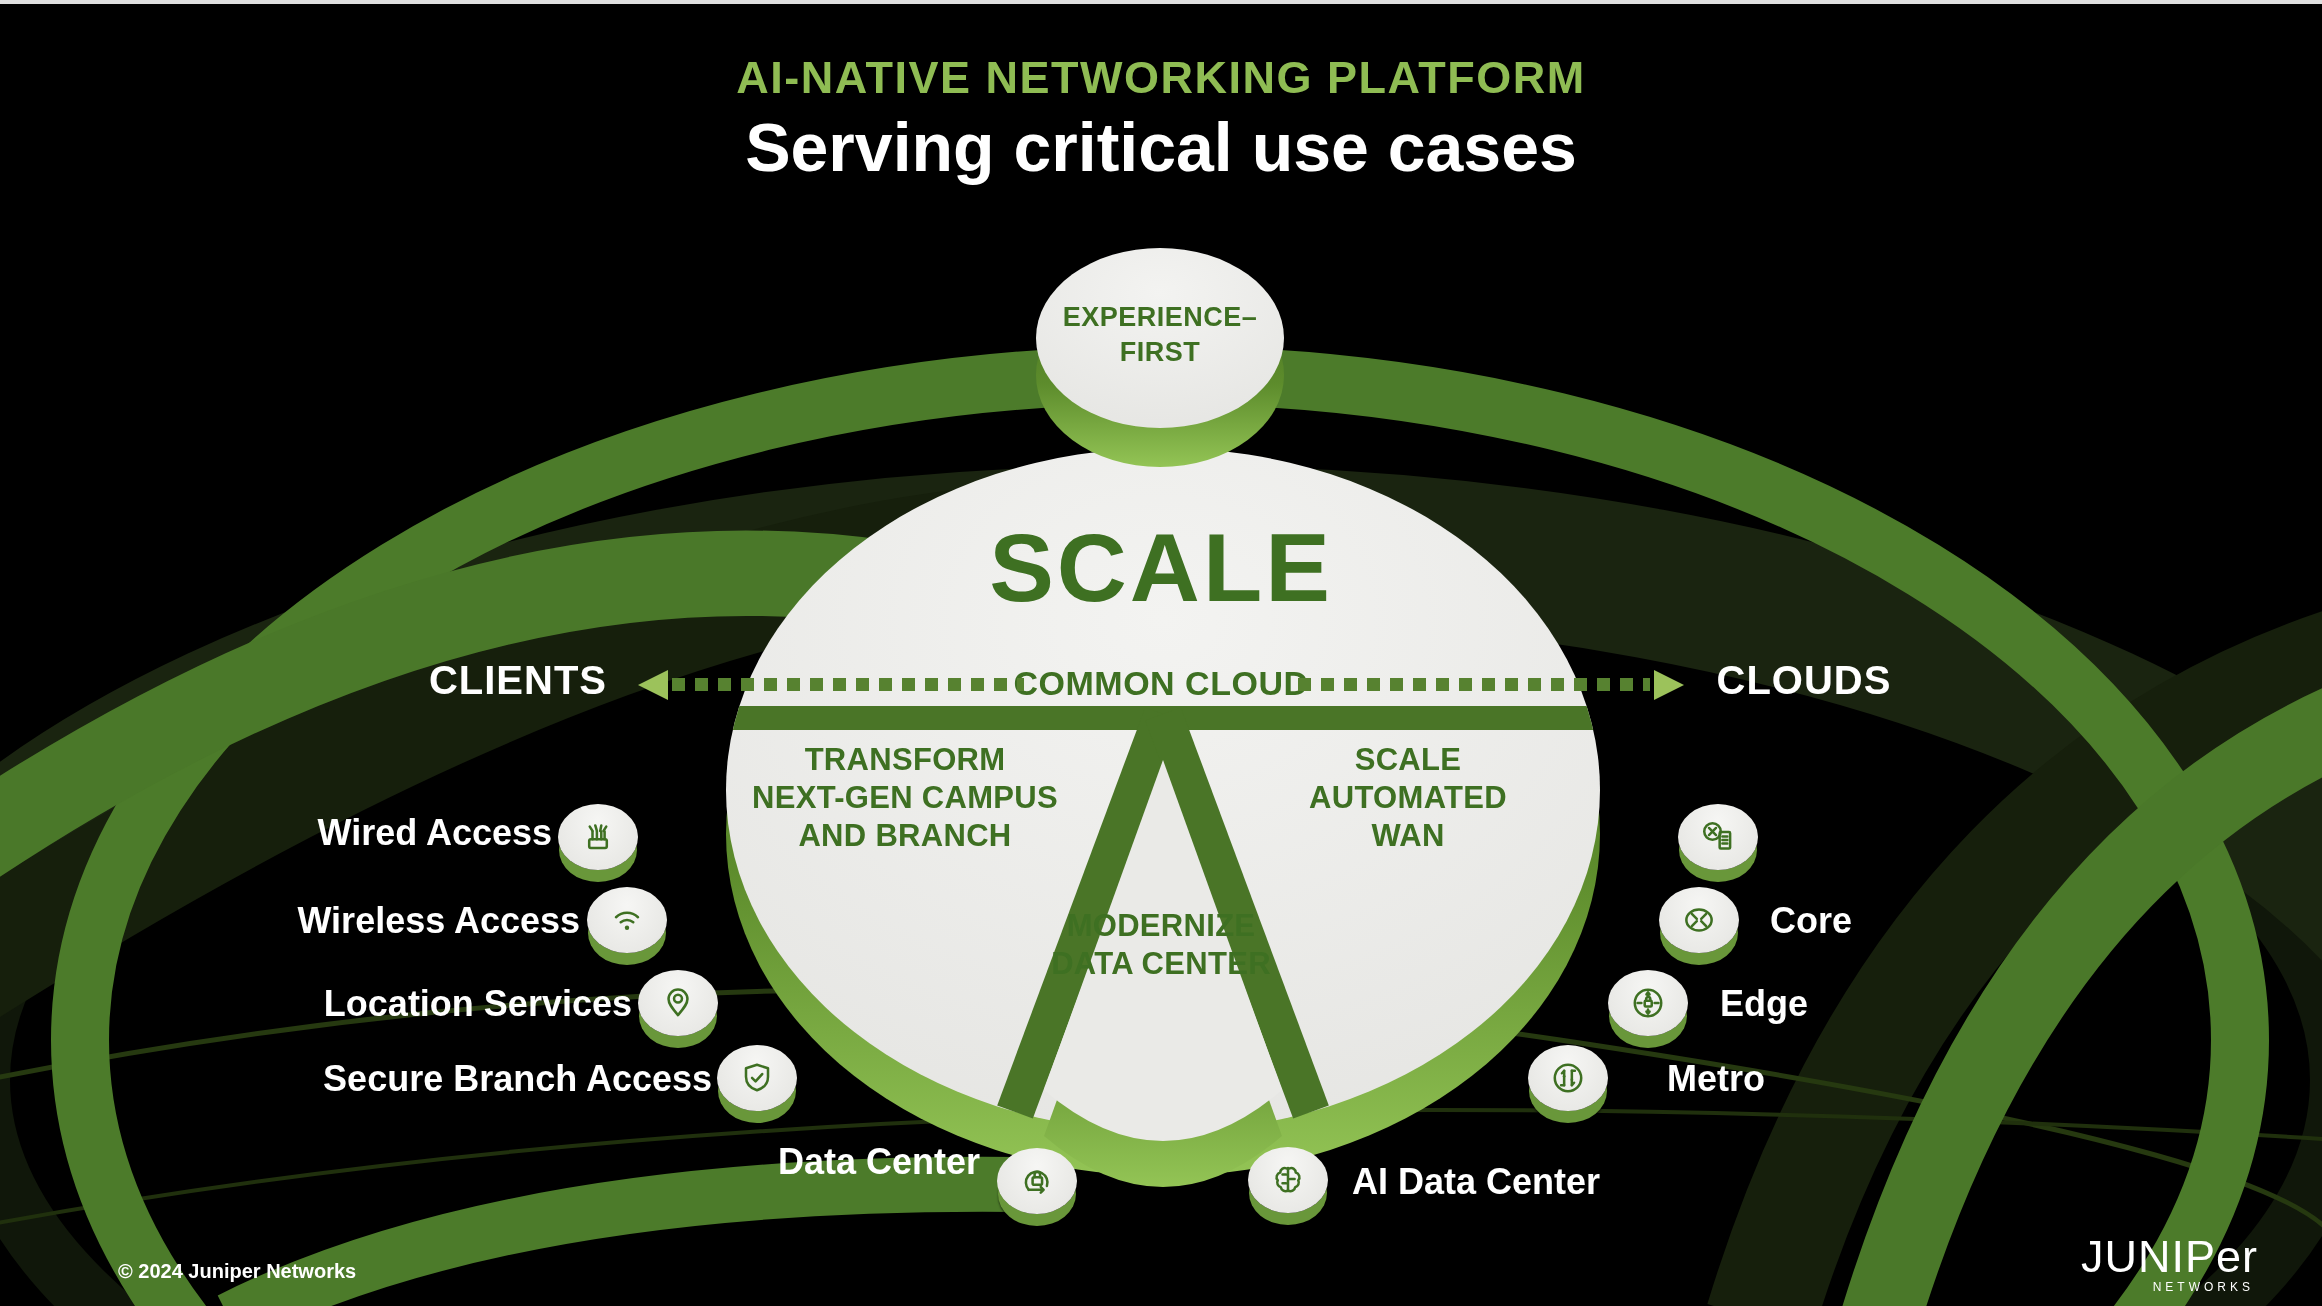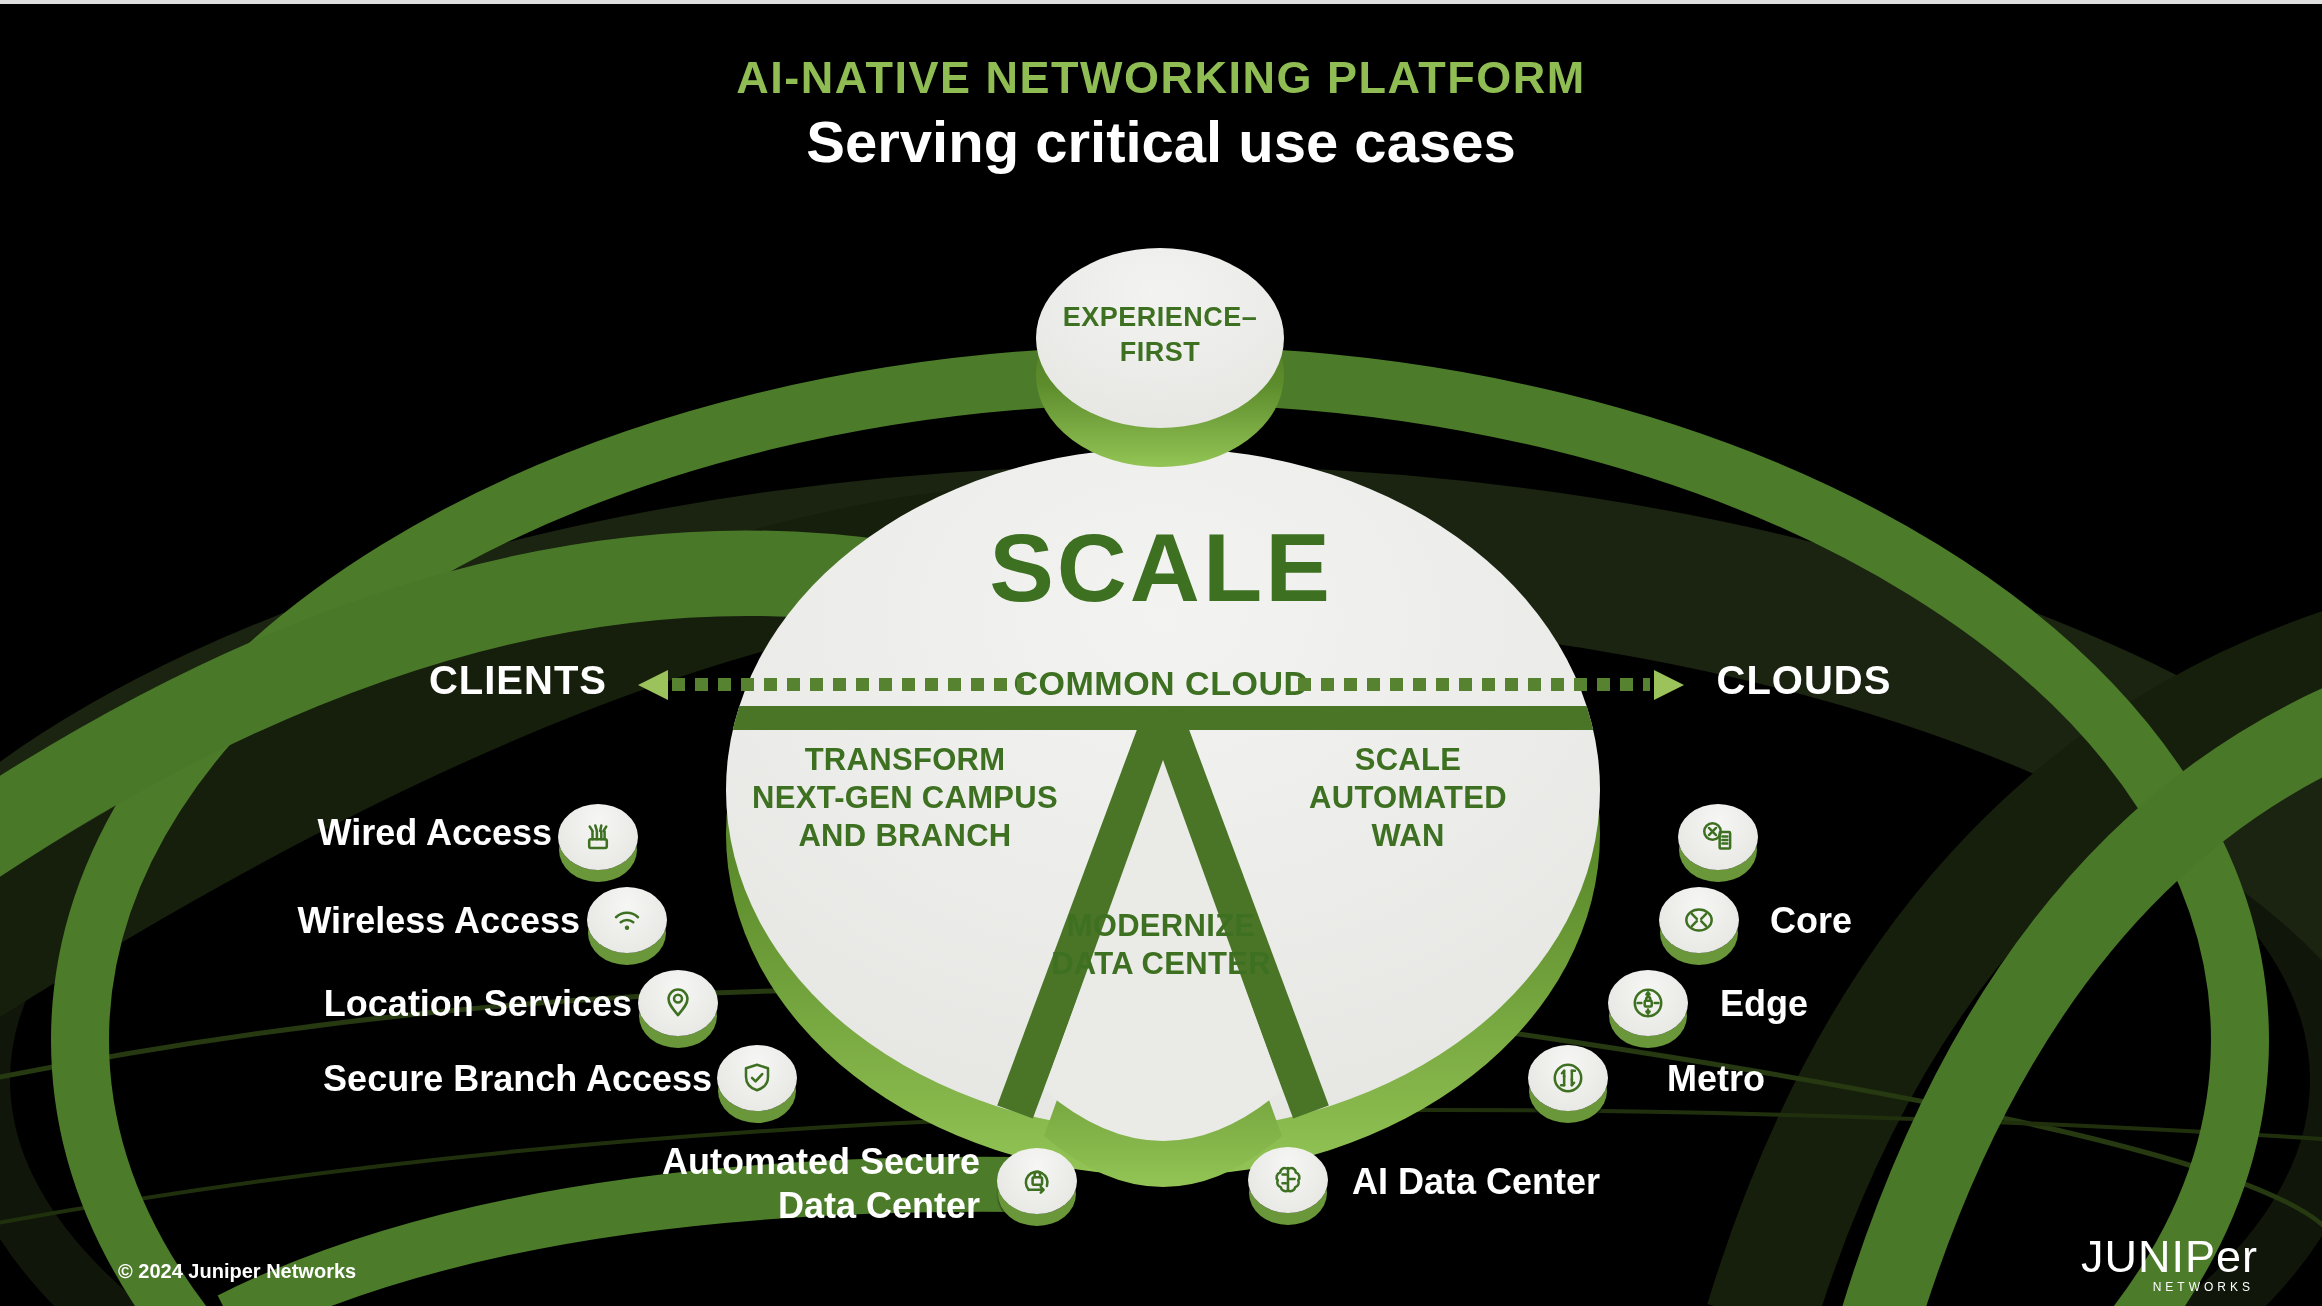--- a/index.html
+++ b/index.html
@@ -3,21 +3,21 @@
 <meta charset="utf-8">
 <style>
   html,body{margin:0;padding:0;background:#000;}
   body{width:2322px;height:1306px;position:relative;overflow:hidden;
        font-family:"Liberation Sans", sans-serif;-webkit-font-smoothing:antialiased;}
   .abs{position:absolute;}
   svg{display:block;}
   
   .eyebrow{left:0;right:0;top:52px;text-align:center;font-size:45px;font-weight:700;
            letter-spacing:1.5px;color:#8FBC53;}
-  .subtitle{left:0;right:0;top:108px;text-align:center;font-size:58px;font-weight:800;color:#fff;}
+  .subtitle{left:0;right:0;top:108px;text-align:center;font-size:68px;font-weight:800;color:#fff;}
   
   .exp-label{left:1030px;top:300px;width:260px;text-align:center;font-size:27px;line-height:35px;
              font-weight:800;color:#3E7022;letter-spacing:.5px;}
   .aiops{left:0;right:0;top:512px;text-align:center;font-size:97px;font-weight:800;
          letter-spacing:3px;color:#3E7022;}
   .common-cloud{left:0;right:0;top:664px;text-align:center;font-size:34px;font-weight:800;
                 letter-spacing:.5px;color:#3E7022;}
   .side-title{top:658px;width:320px;font-size:40px;font-weight:800;color:#fff;letter-spacing:1px;}
   .seg-label{font-size:31px;line-height:38px;font-weight:800;color:#3E7022;text-align:center;letter-spacing:.3px;}
   .white-label{font-size:36px;line-height:44px;font-weight:800;color:#fff;}
@@ -161,21 +161,20 @@
 <div class="abs disc" style="left:717px;top:1045px;">
   <svg viewBox="0 0 40 40">
       <g class="ic">
     <path d="M20 8l10 3.2v7.6c0 6.2-4 10.4-10 12.4-6-2-10-6.2-10-12.4v-7.6z"></path>
     <path d="M15.5 19.8l3.2 3.2 6-6.6"></path>
   </g>
     </svg>
 </div>
 
 <div class="abs white-label" style="left:540px;top:1140px;width:440px;text-align:right;">
-  <span class="line">Automated Secure</span>
   <span class="line">Data Center</span>
 </div>
 <div class="abs disc" style="left:997px;top:1148px;">
   <svg viewBox="0 0 40 40">
       <g class="ic">
     <path d="M12.5 28a9.8 9.8 0 1 1 16.5-3.5"></path>
     <path d="M12.5 28h13.5M26 28l-2.6-2.6M26 28l-2.6 2.6"></path>
     <rect x="16" y="16.5" width="8.6" height="7" rx="1.4"></rect>
     <path d="M17.8 16.5v-2.3a2.5 2.5 0 0 1 5 0v2.3"></path>
   </g>

